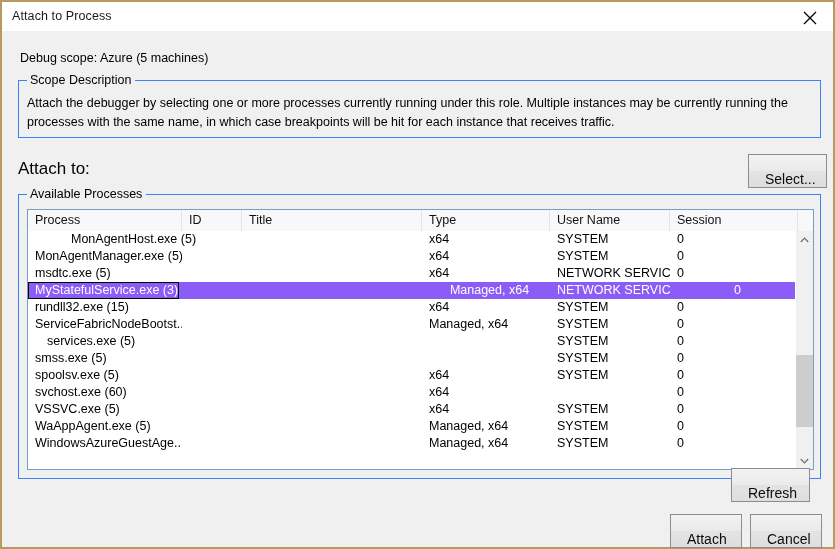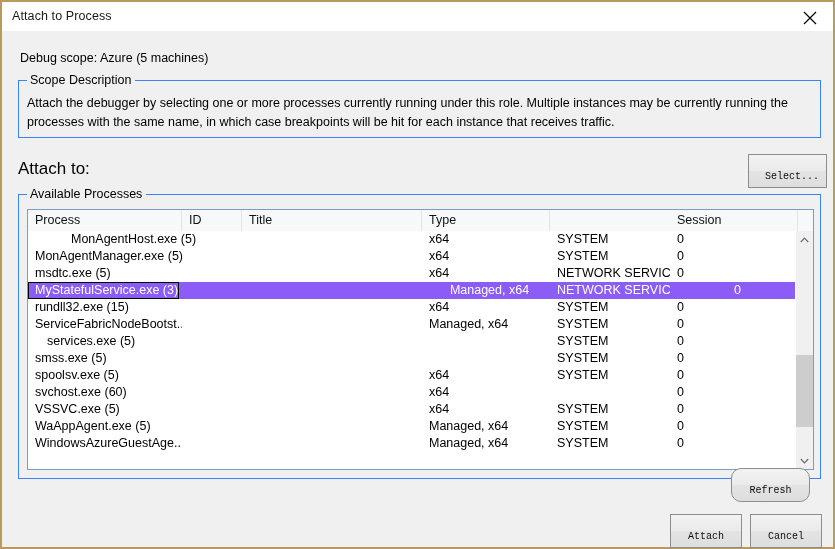--- a/index.html
+++ b/index.html
@@ -131,22 +131,22 @@
     font-size: 12.5px;
     padding: 0 5px;
     color: #555;
   }
   #attach-input::placeholder { color: #8a8a8a; opacity: 1; }
 
   .btn {
     box-sizing: border-box;
     border: 1px solid #8d8d8d;
     background: linear-gradient(to bottom, #f2f2f2 0%, #eaeaea 50%, #e3e3e3 51%, #dedede 100%);
-    font-family: Liberation Mono, monospace;
-    font-size: 10px;
+    font-family: Liberation Sans, sans-serif;
+    font-size: 14px;
     color: #0c0c0c;
     text-align: center;
     cursor: default;
     padding: 16px;
   }
   #select-btn {
     position: absolute;
     left: 746px;
     top: 123px;
     width: 79px;
@@ -260,21 +260,20 @@
     background: #cdcdcd;
     cursor: default;
   }
 
   #refresh-btn {
     position: absolute;
     left: 729px;
     top: 437px;
     width: 79px;
     height: 22px;
-    border-radius: 10px;
   }
   #attach-btn {
     position: absolute;
     left: 668px;
     top: 483px;
     width: 72px;
     height: 24px;
   }
   #cancel-btn {
     position: absolute;
@@ -317,20 +316,21 @@
 
     <div class="groupbox" id="procs-group">
       <div class="groupbox-legend">Available Processes</div>
 
       <div id="list-frame">
         <div id="list-header">
             <div class="hdr-cell" style="left: 0px; width: 154px;">Process</div>
             <div class="hdr-cell" style="left: 154px; width: 60px;">ID</div>
             <div class="hdr-cell" style="left: 214px; width: 180px;">Title</div>
             <div class="hdr-cell" style="left: 394px; width: 128px;">Type</div>
+            <div class="hdr-cell" style="left: 522px; width: 120px;">User Name</div>
             <div class="hdr-cell" style="left: 642px; width: 128px;">Session</div>
           </div>
         <div id="rows">
             <div class="row">
               <div class="cell" style="left: 0px; width: 154px; margin-left: 36px;">MonAgentHost.exe (5)</div>
               <div class="cell" style="left: 154px; width: 60px;"></div>
               <div class="cell" style="left: 214px; width: 180px;"></div>
               <div class="cell" style="left: 394px; width: 128px;">x64</div>
               <div class="cell" style="left: 522px; width: 120px;">SYSTEM</div>
               <div class="cell" style="left: 642px; width: 128px;">0</div>

